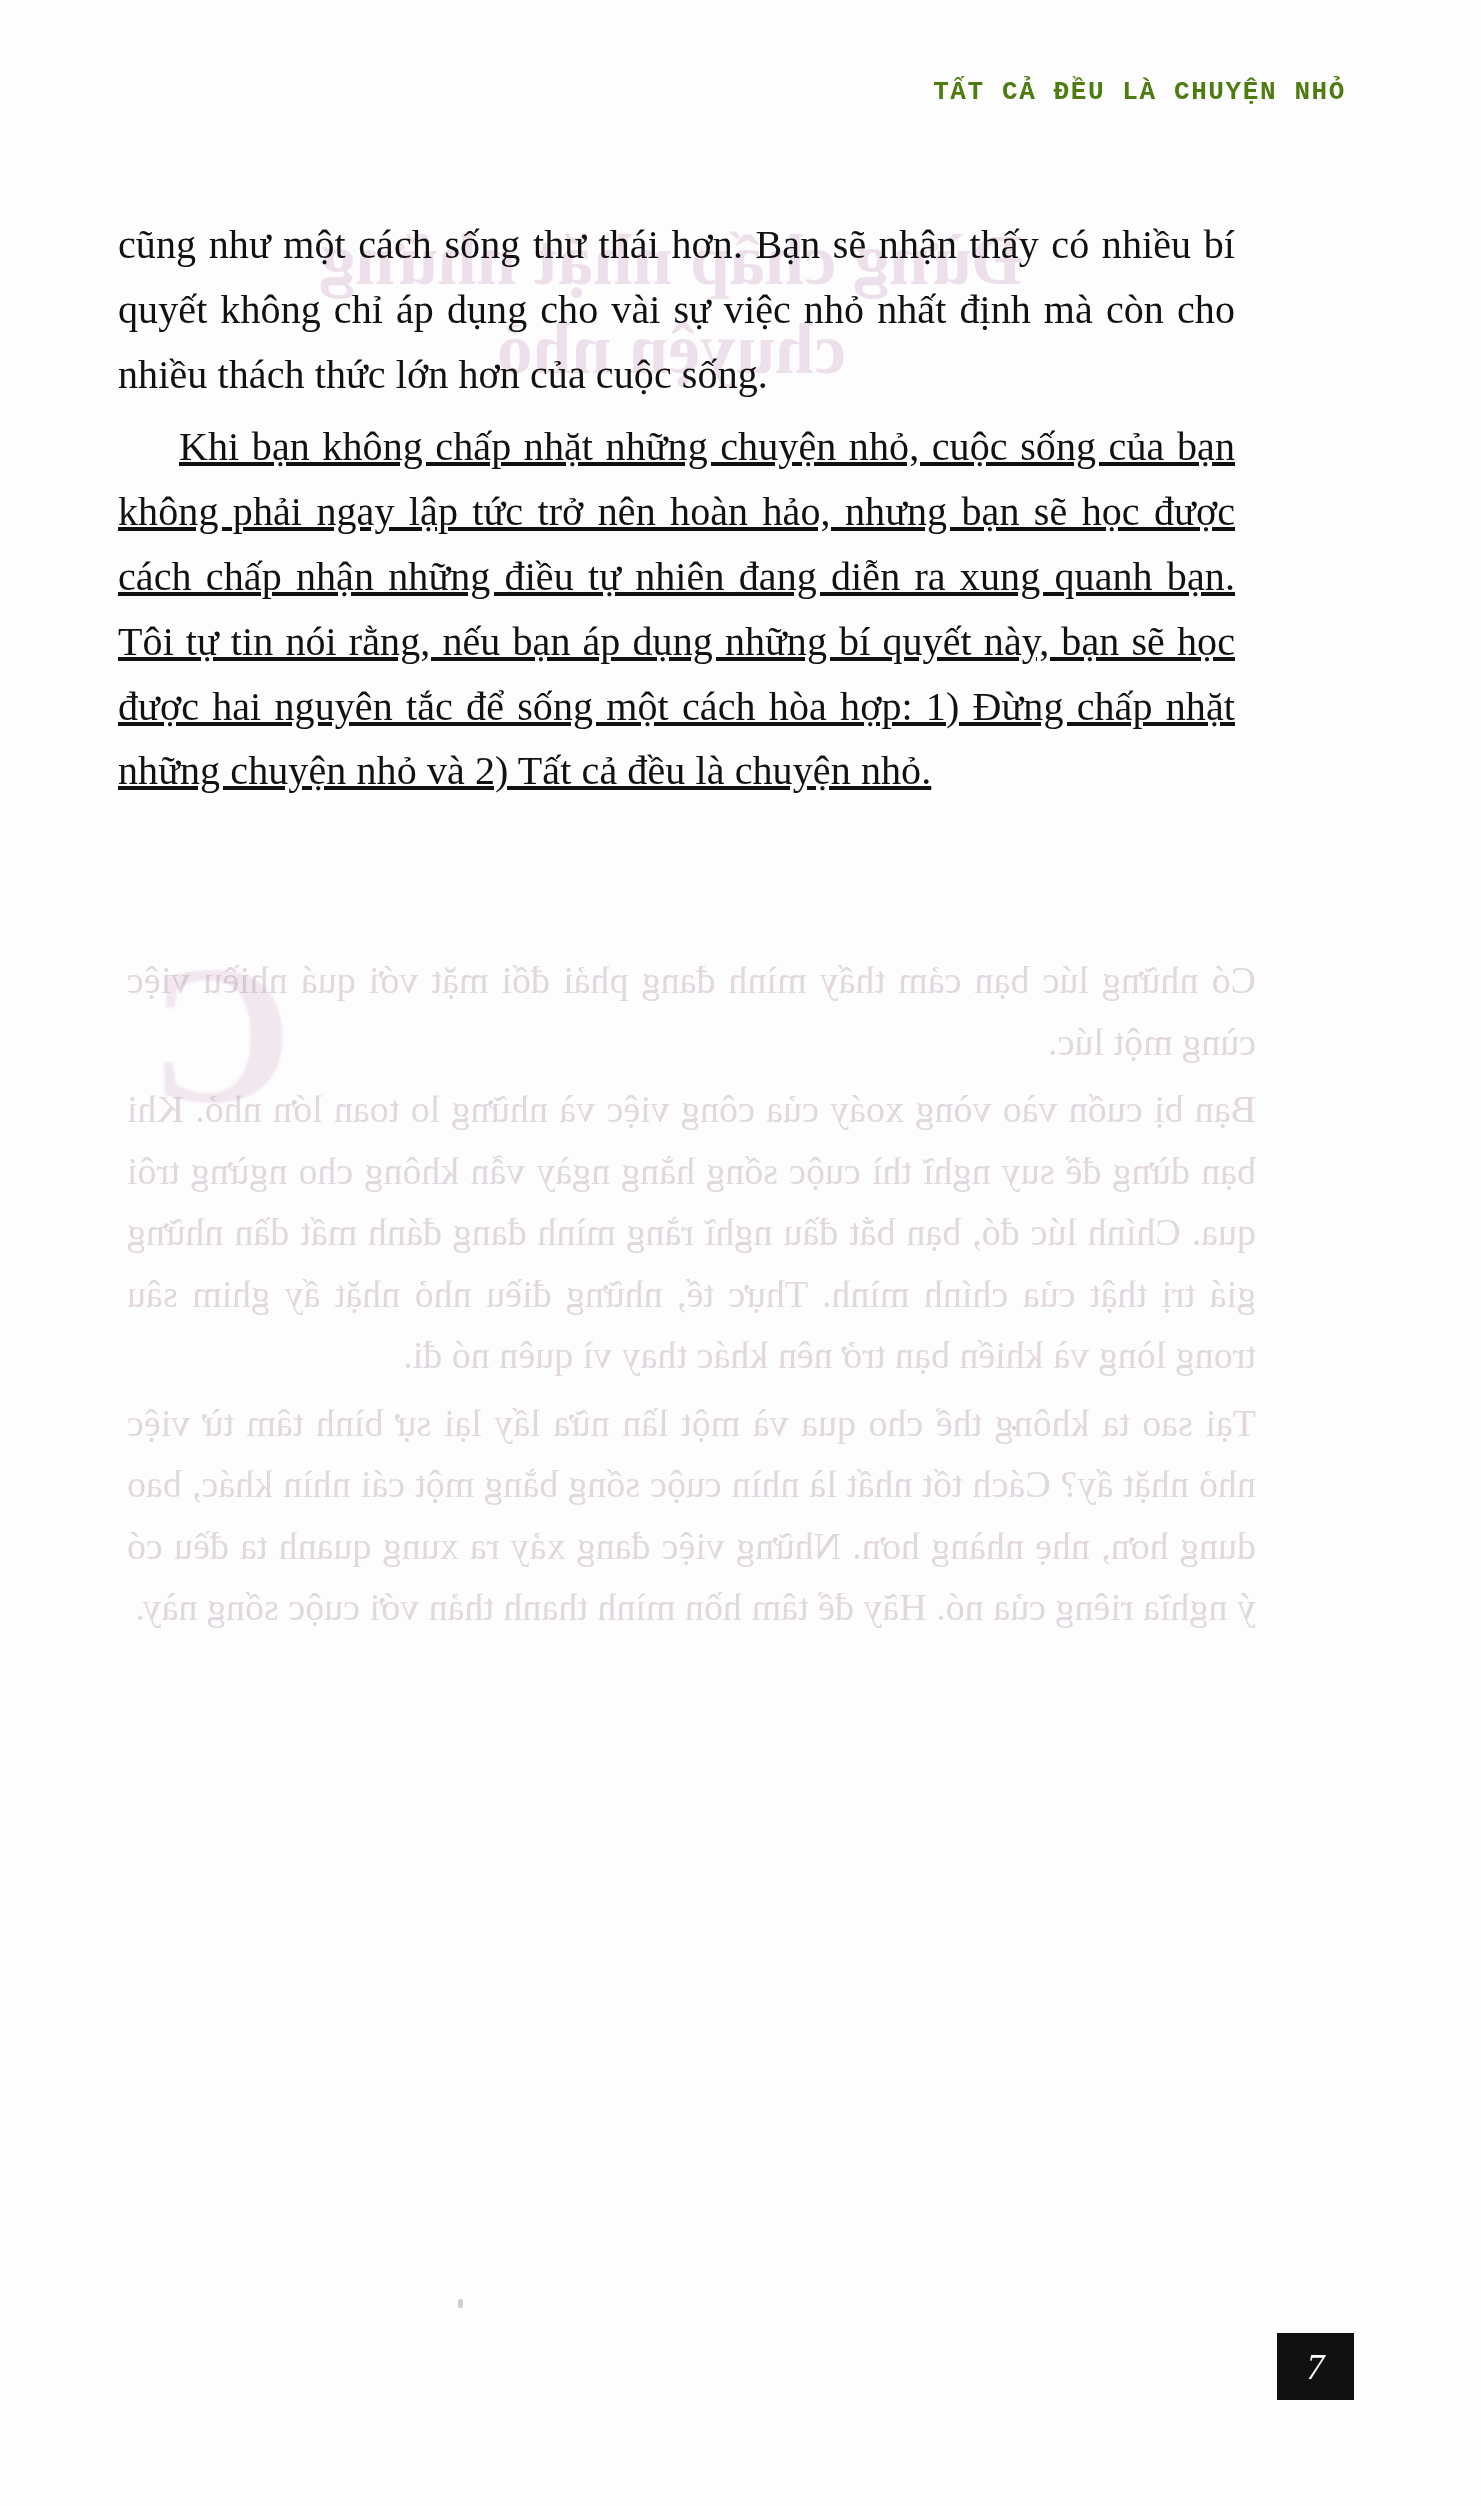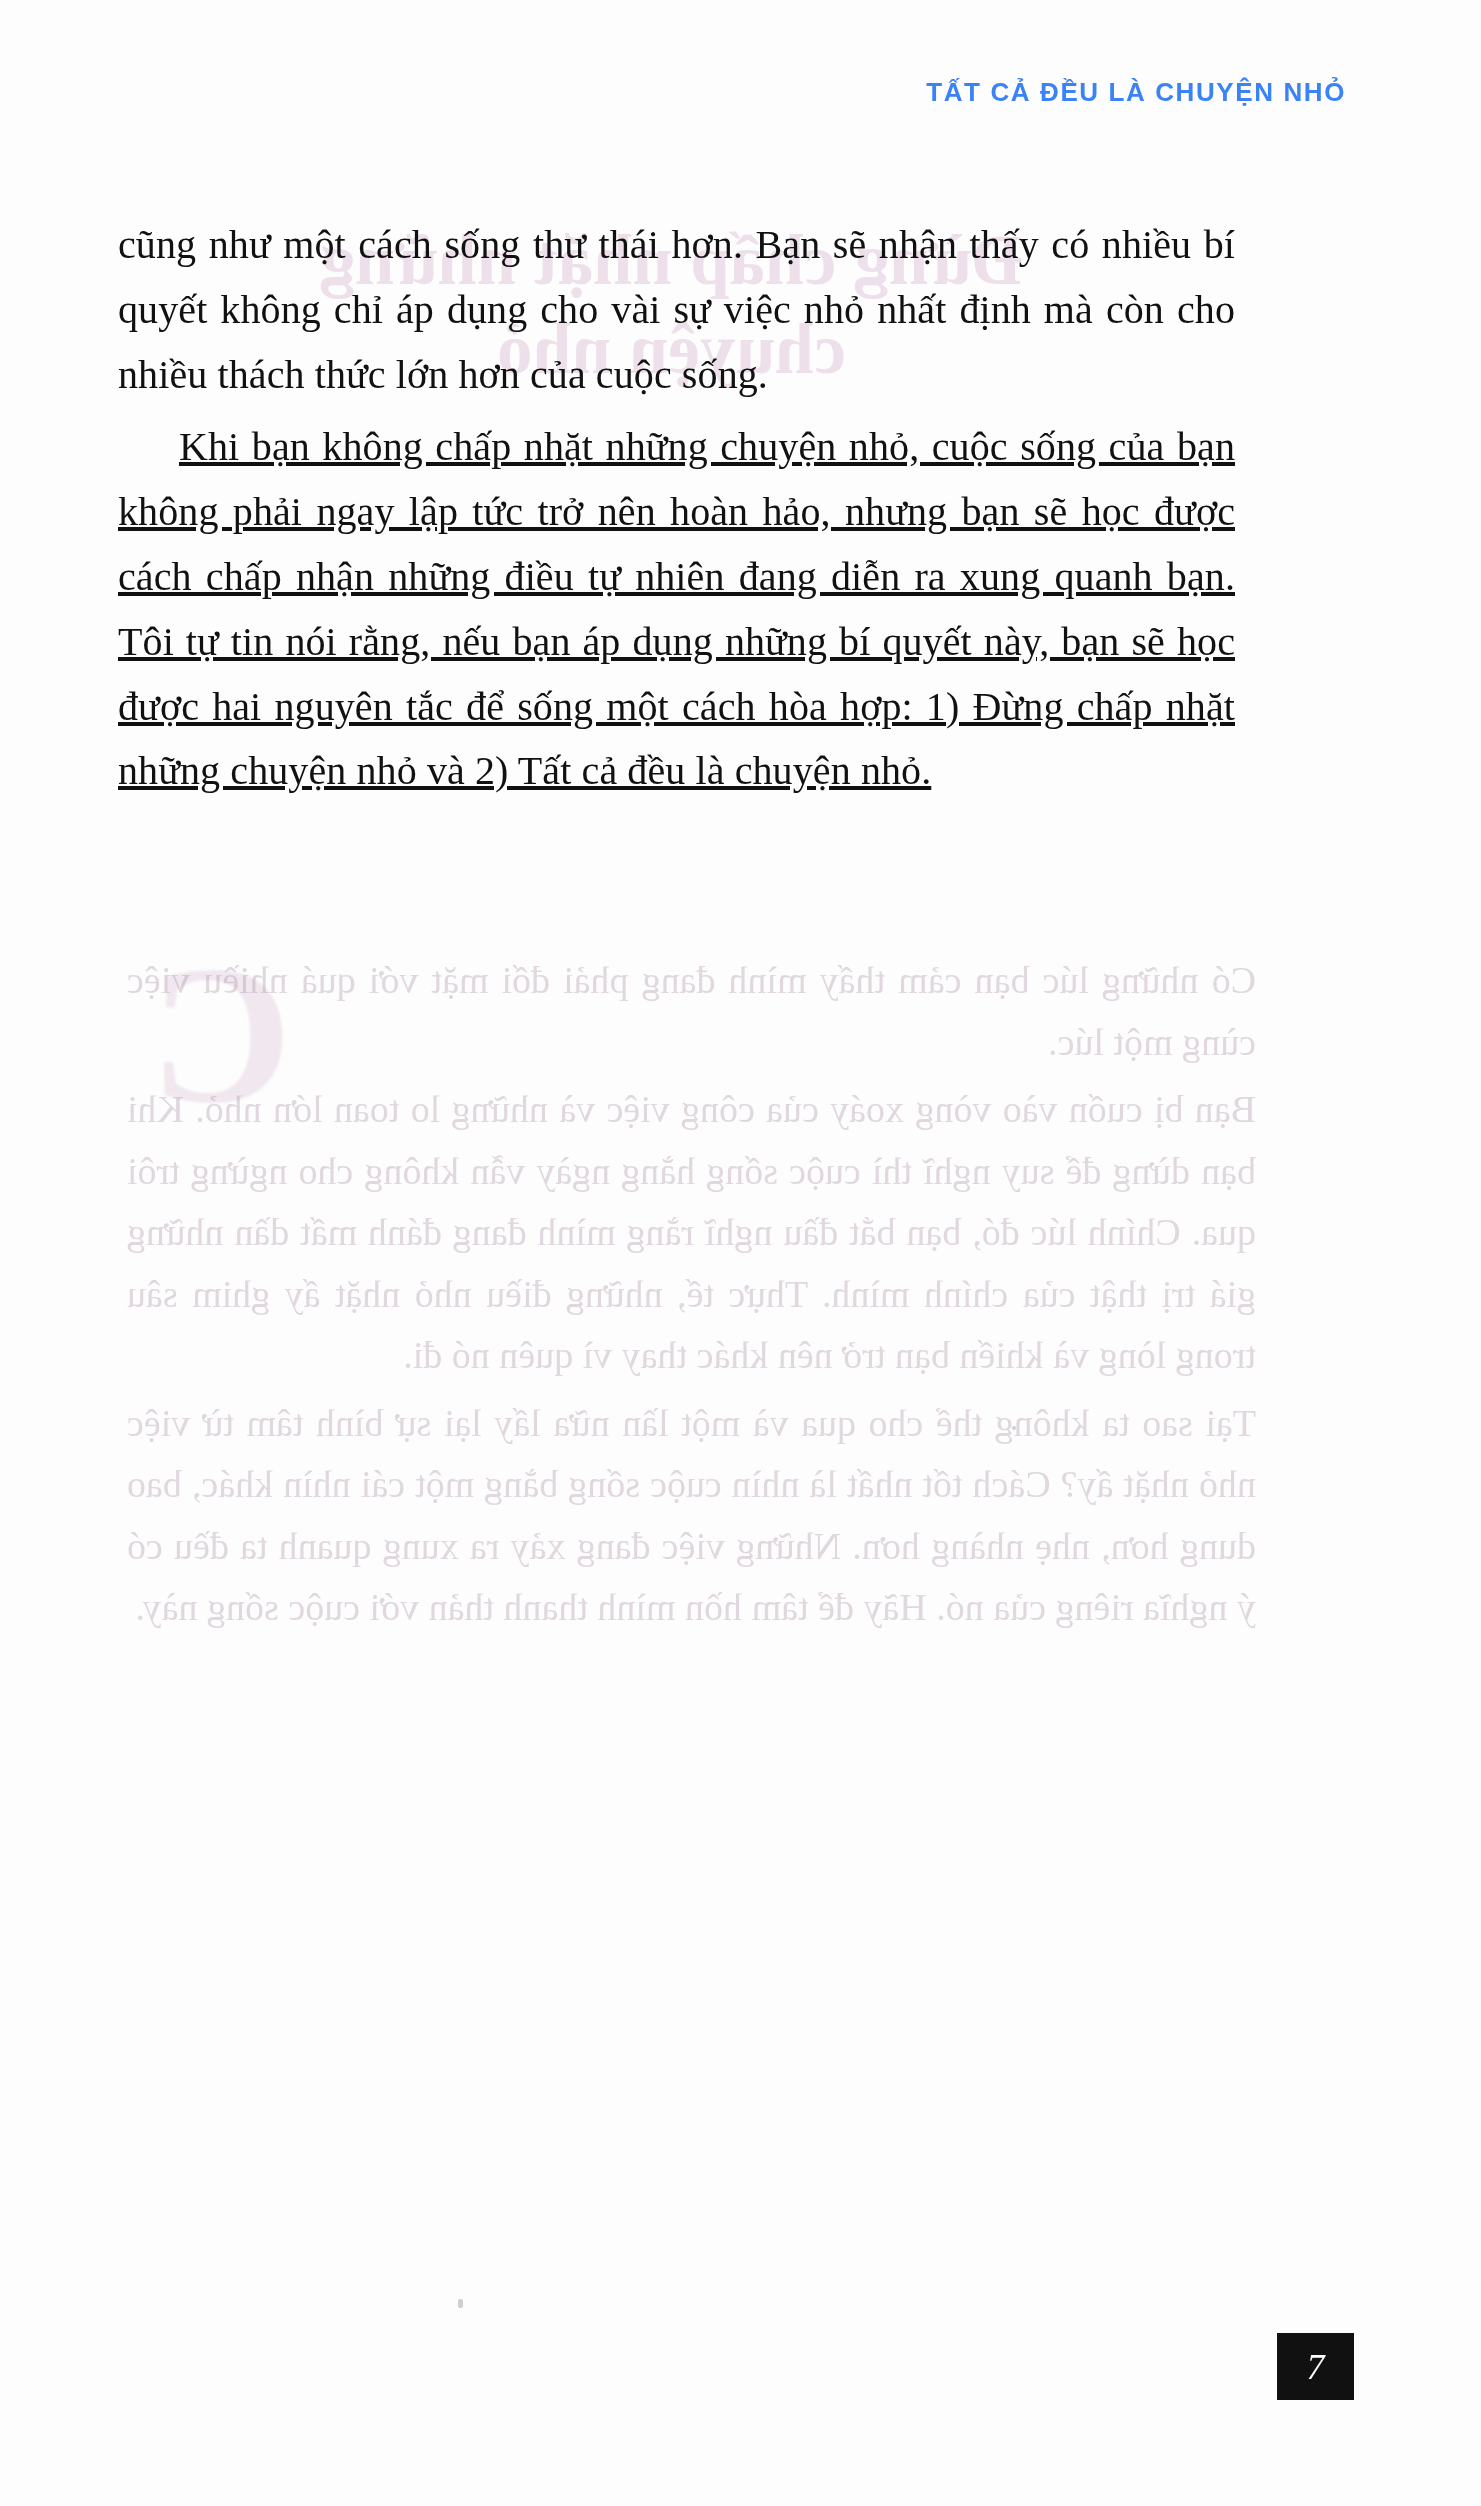--- a/index.html
+++ b/index.html
@@ -14,25 +14,25 @@
     background: #fdfdfd;
     overflow: hidden;
     font-family: "Liberation Serif", "DejaVu Serif", serif;
   }
 
   
   .running-head {
     position: absolute;
     top: 77px;
     right: 135px;
-    font-family: Liberation Sans, sans-serif;
+    font-family: Liberation Mono, monospace;
     font-size: 26px;
     font-weight: bold;
     letter-spacing: 1.6px;
-    color: #3b82f6;
+    color: #4d7c0f;
     white-space: nowrap;
   }
 
   
   .text-column {
     position: absolute;
     left: 118px;
     top: 213px;
     width: 1117px;
   }

